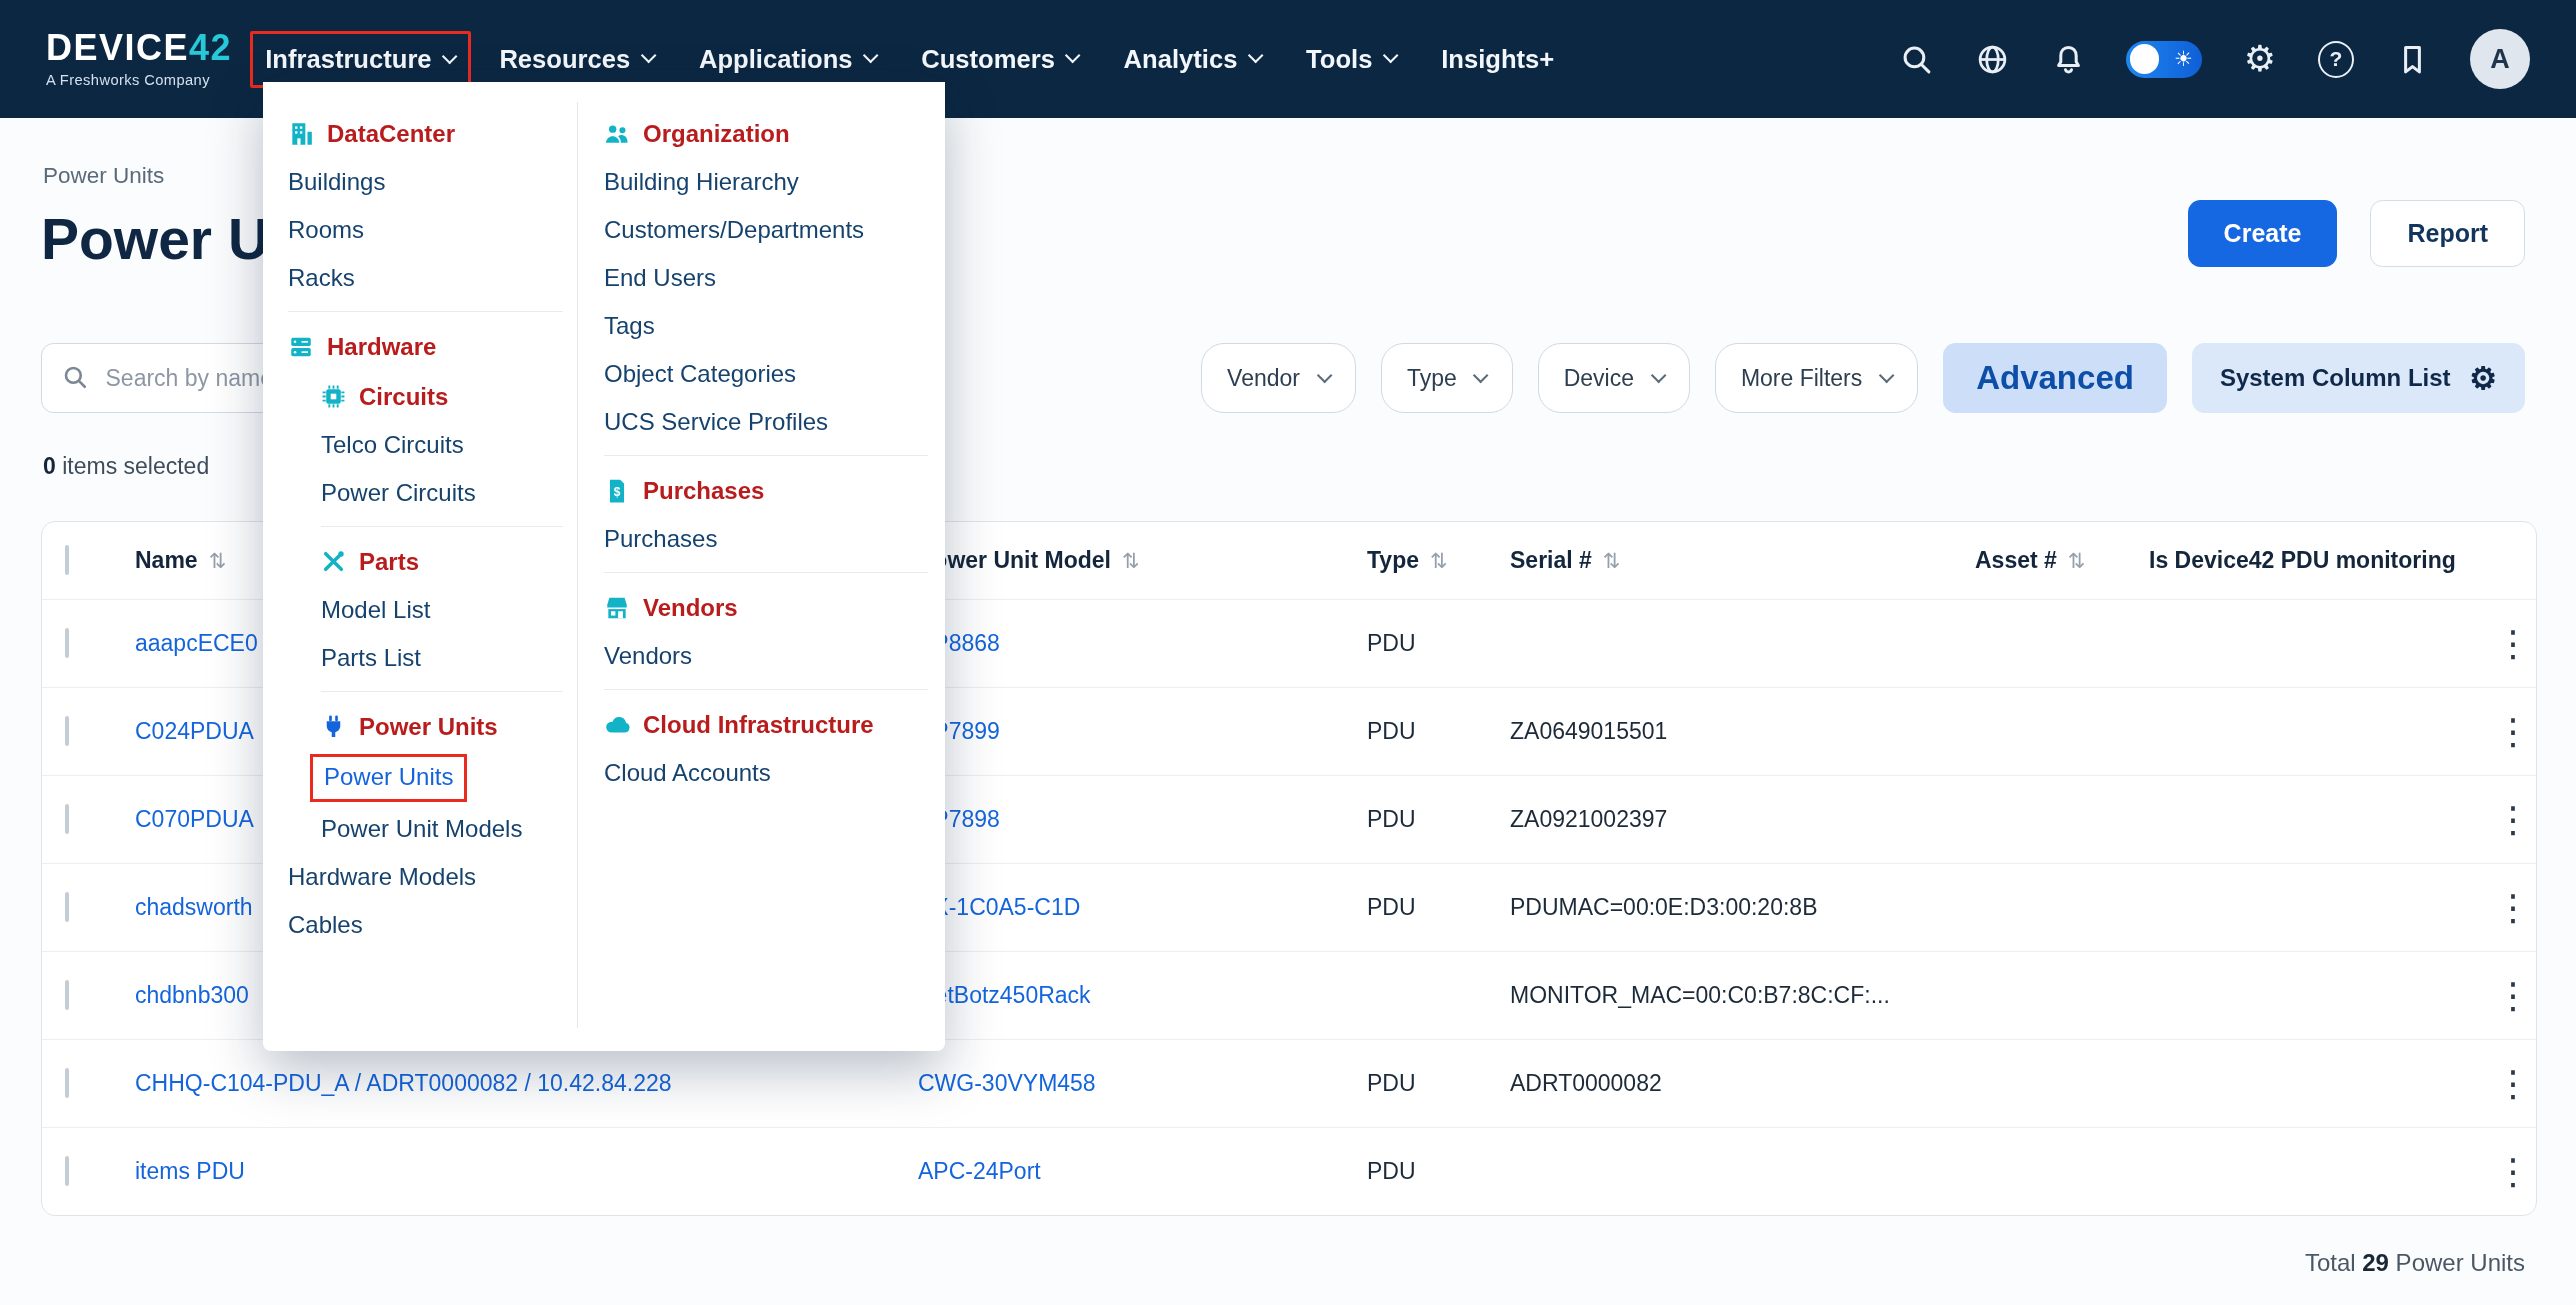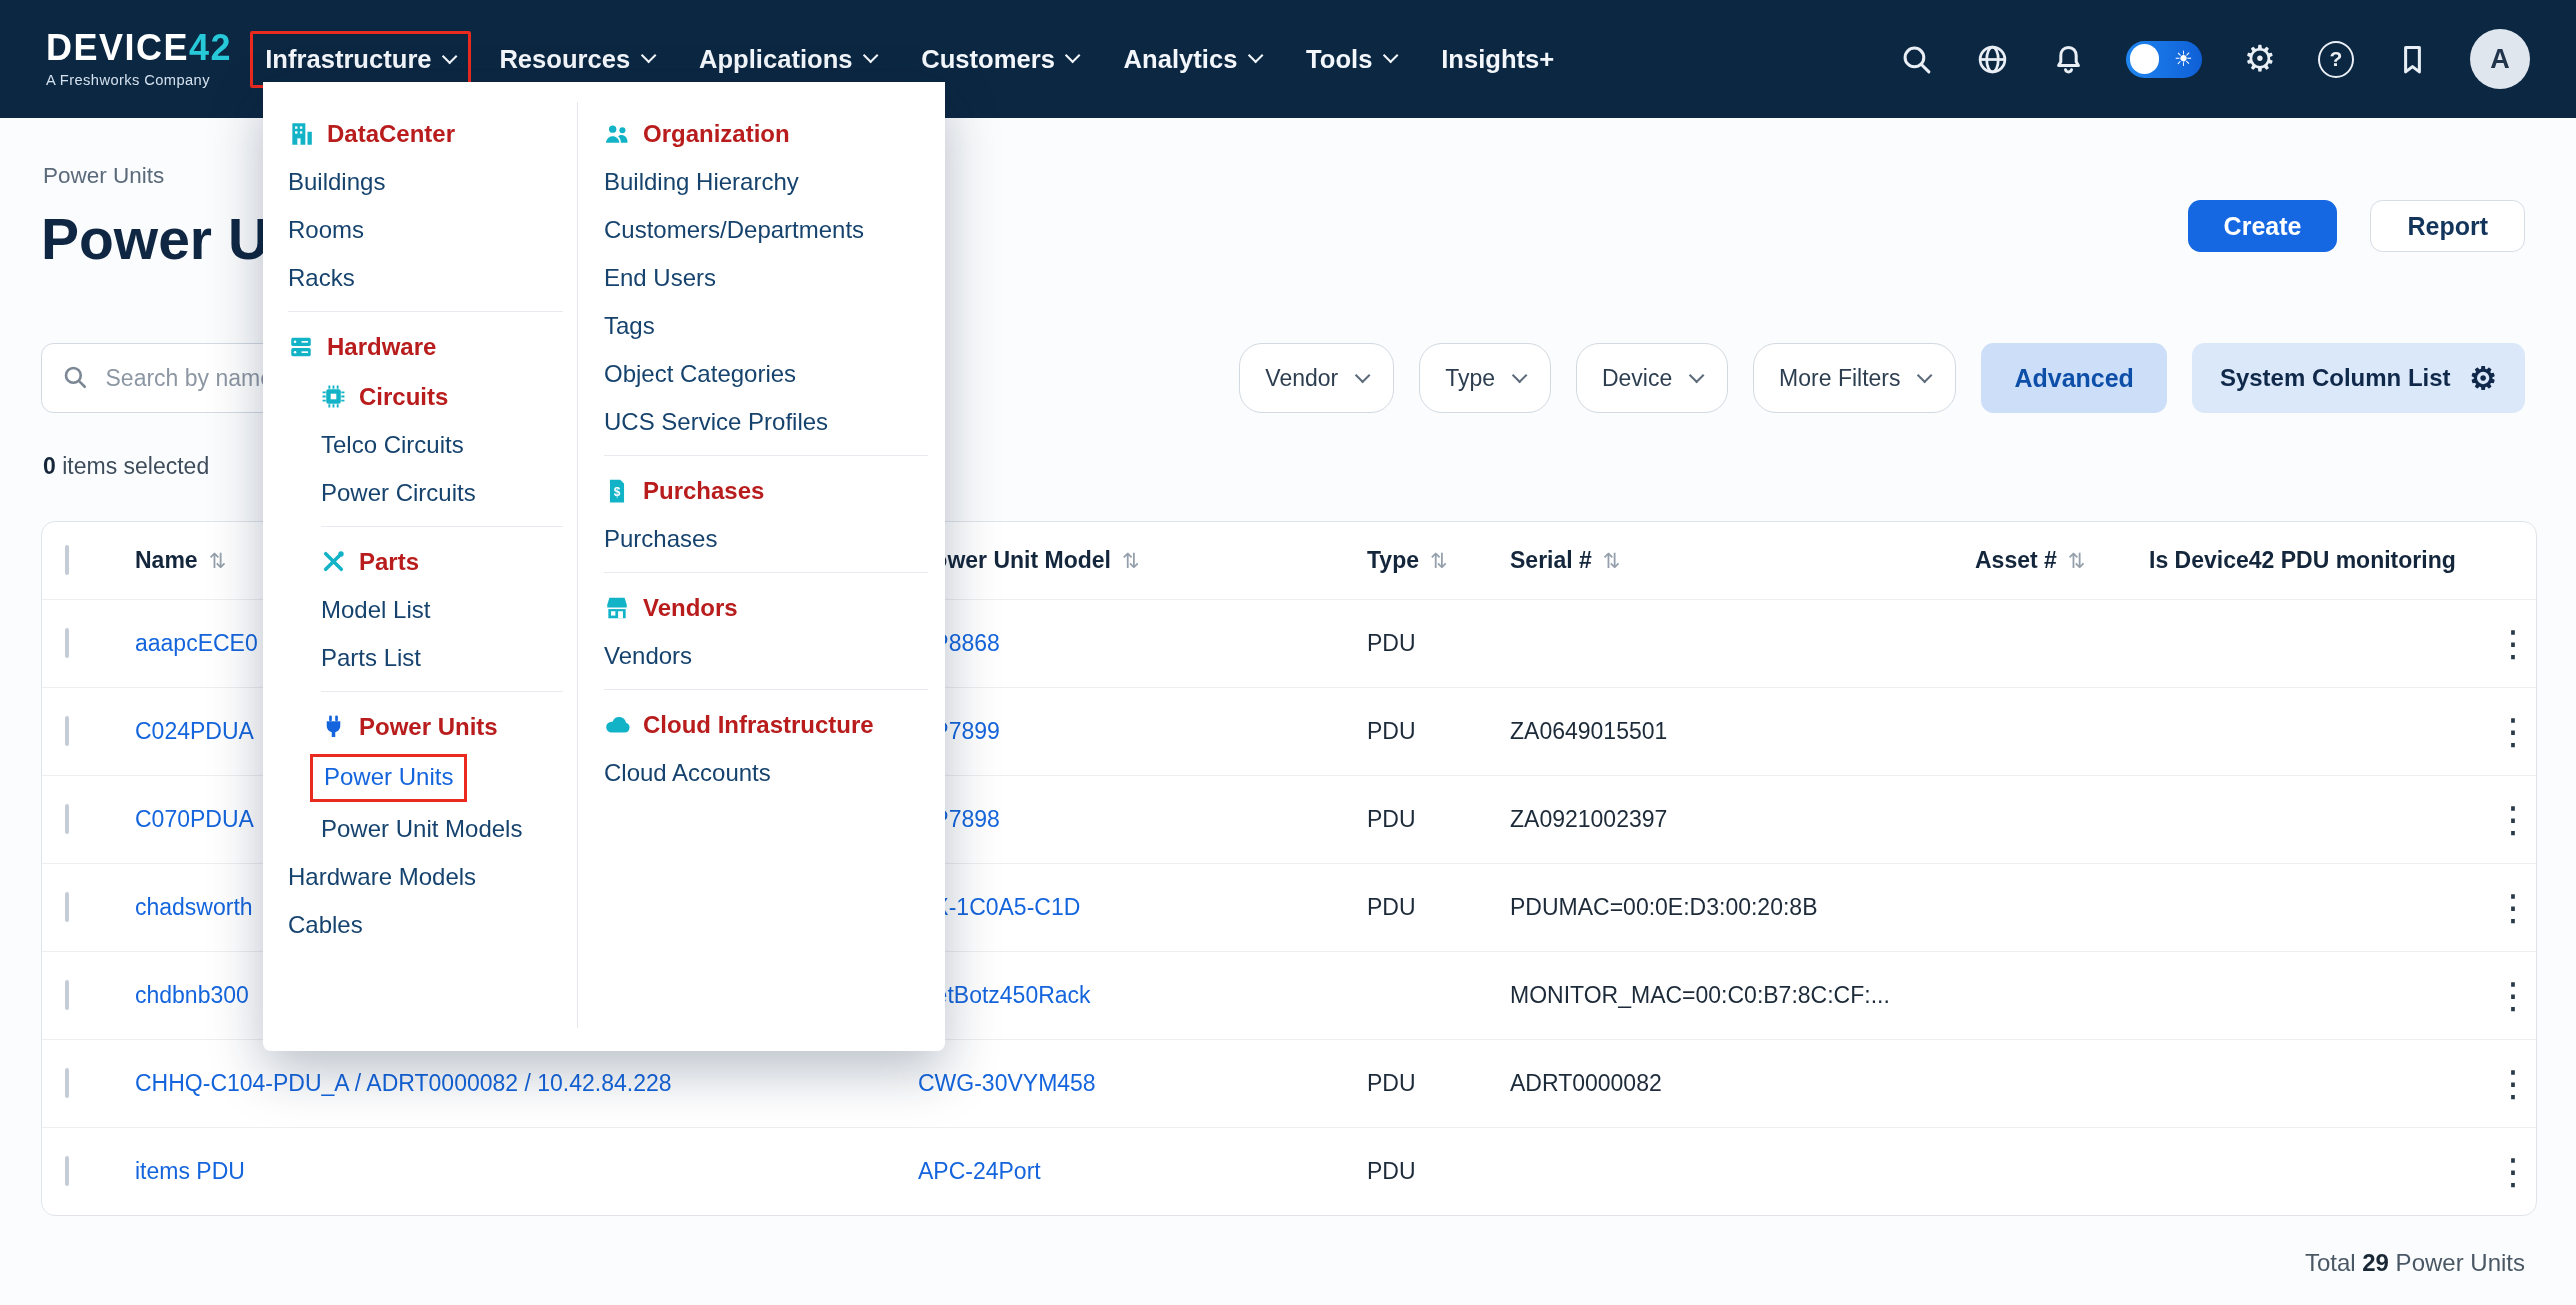--- a/index.html
+++ b/index.html
@@ -45,38 +45,38 @@
   .m-sub{padding-left:33px;}
   .m-divider{border:0;border-top:1.5px solid #e7ebef;margin:9.3px 0;}
   .m-item.active{color:#1465dd;display:inline-block;padding:4.6px 0;}
   .annot-box{display:inline-block;border:3.1px solid #ea2a1f;padding:1.5px 11px 3.1px;margin:3.1px 0 3.1px -11px;}
 
   
   .breadcrumb{position:absolute;left:43px;top:163px;font-size:22.5px;color:#5a6a7a;z-index:5;}
   .page-title{position:absolute;left:41px;top:206px;font-size:57px;font-weight:bold;color:#0f2742;
               z-index:5;white-space:nowrap;}
   .action-buttons{position:absolute;top:200px;right:51px;display:flex;gap:33px;z-index:5;}
-  .btn{height:52px;padding:0 36px;border-radius:12.4px;font-size:25px;font-weight:600;display:flex;
+  .btn{height:67px;padding:0 36px;border-radius:12.4px;font-size:25px;font-weight:600;display:flex;
        align-items:center;justify-content:center;cursor:pointer;box-sizing:border-box;white-space:nowrap;}
   .btn-primary{background:#1567e2;color:#fff;border:none;}
   .btn-secondary{background:#fff;color:#13355c;border:1.5px solid #d6dce4;}
 
   
   .search-box{position:absolute;left:41px;top:343px;width:488px;height:70px;border:1.5px solid #d2d9e0;
               border-radius:12.4px;background:#fff;display:flex;align-items:center;padding:0 20px;gap:15.5px;
               box-sizing:border-box;z-index:5;}
   .search-box input{border:none;outline:none;font-size:23px;color:#333;width:100%;background:transparent;
                     font-family:"Liberation Sans",sans-serif;}
   .search-box input::placeholder{color:#8d97a3;}
   .filter-row{position:absolute;top:343px;right:51px;display:flex;gap:25px;z-index:5;height:70px;align-items:center;}
   .select{height:70px;display:flex;align-items:center;gap:18.6px;padding:0 25px;border:1.5px solid #d2d9e0;
           border-radius:23px;background:#fff;font-size:23px;color:#2c3e50;box-sizing:border-box;cursor:pointer;
           white-space:nowrap;}
   .select .chev{border-color:#5c6b7a;margin-top:-4.6px;}
-  .btn-advanced{height:70px;padding:0 33px;background:#cddff8;color:#0d4fa8;border-radius:12.4px;font-size:25px;
+  .btn-advanced{height:70px;padding:0 33px;background:#cddff8;color:#0d4fa8;border-radius:12.4px;font-size:33px;
                 font-weight:600;display:flex;align-items:center;cursor:pointer;}
   .btn-columns{height:70px;padding:0 28px;background:#dbe8fa;color:#10294a;border-radius:12.4px;font-size:24px;
                font-weight:bold;display:flex;align-items:center;gap:18.6px;cursor:pointer;white-space:nowrap;}
   .btn-columns .gear-glyph{color:#10294a;font-size:31px;}
 
   .selection-line{position:absolute;left:43px;top:453px;font-size:23px;color:#3e4c5b;z-index:5;}
   .selection-count{font-weight:bold;color:#16263a;}
 
   
   .table-card{position:absolute;left:41px;top:521px;width:2494px;background:#fff;border:1.5px solid #e0e4e9;

